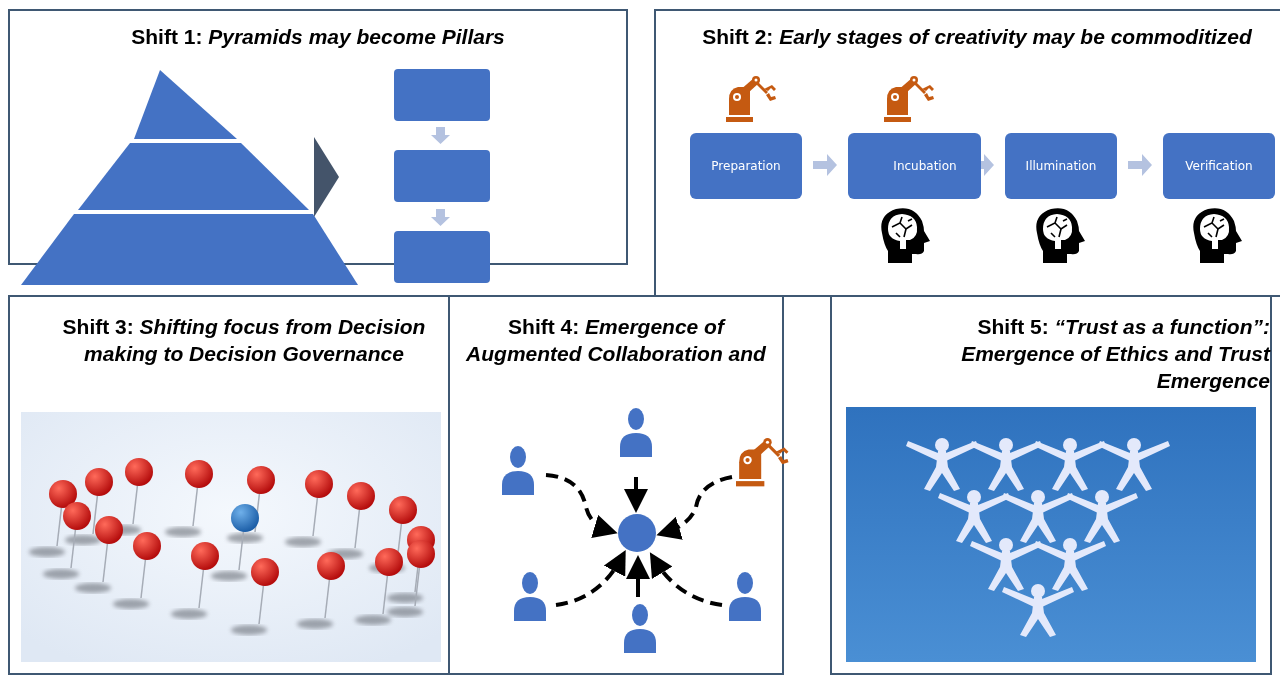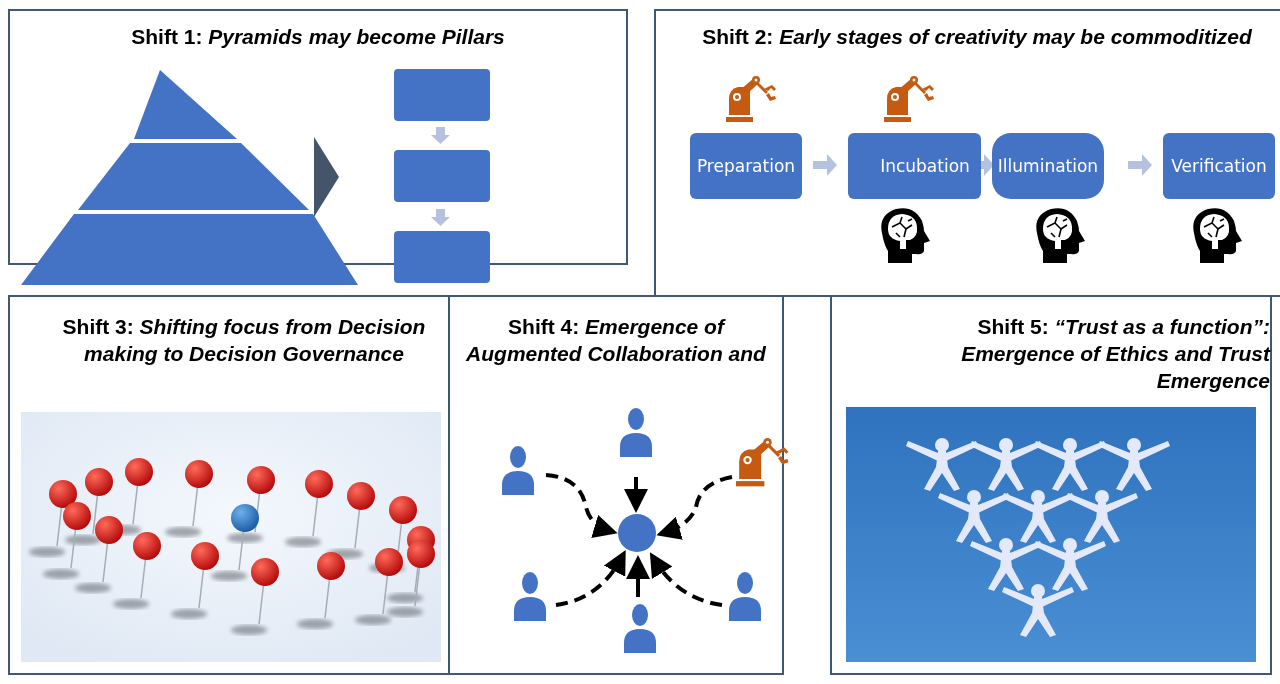--- a/index.html
+++ b/index.html
@@ -1,21 +1,21 @@
 <!DOCTYPE html>
 <html><head>
 <meta charset="utf-8">
 <style>
   html, body { margin:0; padding:0; background:#fff; }
   body { width:1280px; height:684px; position:relative; overflow:hidden; font-family:"Liberation Sans", sans-serif; }
   .panel { position:absolute; border:2px solid #3f5873; box-sizing:border-box; background:#fff; }
   .title { position:absolute; left:0; right:0; text-align:center; font-weight:bold; color:#000; font-size:21px; line-height:27px; }
   .title i { font-style:italic; }
   .abs { position:absolute; }
-  .stage { position:absolute; width:112px; height:66px; background:#4472c4; border-radius:6px; color:#fff; font-size:17px; display:flex; align-items:center; justify-content:center; font-family:"DejaVu Sans", sans-serif; }
+  .stage { position:absolute; width:112px; height:66px; background:#4472c4; border-radius:6px; color:#fff; font-size:12px; display:flex; align-items:center; justify-content:center; font-family:"DejaVu Sans", sans-serif; }
   .pillar { position:absolute; width:96px; height:52px; background:#4472c4; border-radius:4px; }
 </style>
 </head>
 <body>
 
 <div class="panel" style="left:8px;top:9px;width:620px;height:256px;">
   <div class="title" style="top:12px;">
     <span>Shift 1:</span> <i>Pyramids may become Pillars</i>
   </div>
   <svg class="abs" style="left:0;top:0;" width="616" height="284">
@@ -59,21 +59,21 @@
     <use href="#robot" x="228" y="64"></use>
     <use href="#rarrow" x="157" y="143"></use>
     <use href="#rarrow" x="314" y="143"></use>
     <use href="#rarrow" x="472" y="143"></use>
     <use href="#head" x="222" y="196"></use>
     <use href="#head" x="377" y="196"></use>
     <use href="#head" x="534" y="196"></use>
   </svg>
   <div class="stage" style="left:34px;top:122px;">Preparation</div>
   <div class="stage" style="left:192px;top:122px;padding-left:21px;">Incubation</div>
-  <div class="stage" style="left:336px;top:122px;border-radius:19px;">Illumination</div>
+  <div class="stage" style="left:349px;top:122px;">Illumination</div>
   <div class="stage" style="left:507px;top:122px;">Verification</div>
 </div>
 
 <div class="panel" style="left:8px;top:295px;width:472px;height:380px;">
   <div class="title" style="top:16px;">
     <div><span>Shift 3:</span> <i>Shifting focus from Decision</i></div>
     <div><i>making to Decision Governance</i></div>
   </div>
   <svg class="abs" style="left:11px;top:115px;" width="420" height="250">
     <defs>

